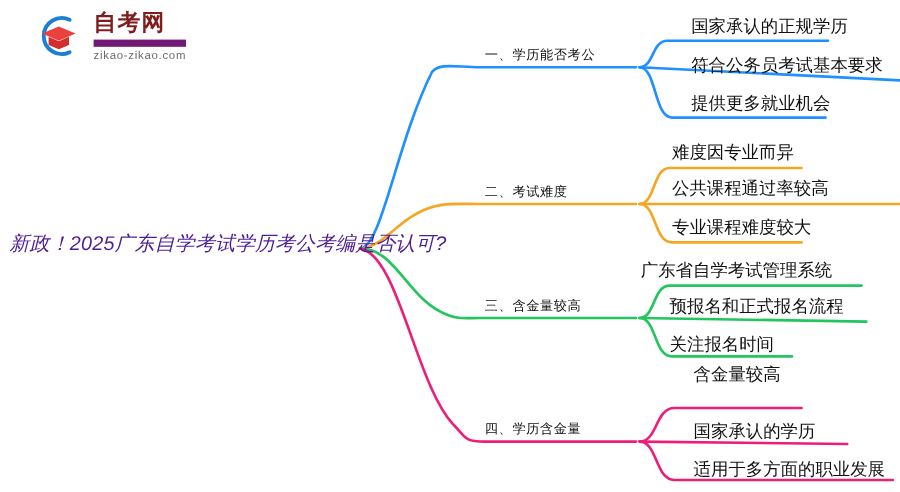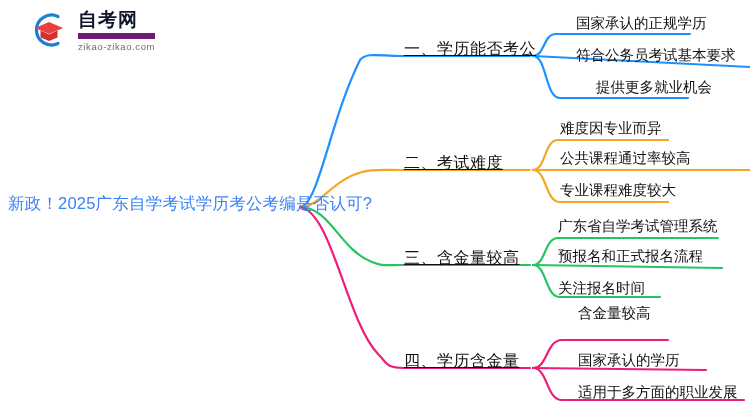--- a/index.html
+++ b/index.html
@@ -36,21 +36,21 @@
     display: flex;
     flex-direction: column;
     justify-content: center;
     line-height: 1;
     padding-top: 2px;
   }
   #logo .cn {
     font-size: 19px;
     font-weight: bold;
     letter-spacing: 1px;
-    color: #0f172a;
+    color: #7f1d1d;
   }
   #logo .en {
     font-size: 9.5px;
     letter-spacing: .6px;
     color: #6b6b6b;
     margin-top: 4px;
     border-top: 6px solid #701a75;
     padding-top: 3px;
   }
 
@@ -71,27 +71,27 @@
     line-height: 1;
     color: #111111;
   }
   #root-title {
     position: absolute;
     left: 8px;
     top: 194px;
     font-size: 16.5px;
     line-height: 1.1;
     white-space: nowrap;
-    color: #3b82f6;
+    color: #4c1d95;
     letter-spacing: .2px;
+    font-style: italic;
   }
   .branch-label {
-    font-size: 16px;
+    font-size: 11px;
     letter-spacing: .5px;
-    text-decoration: underline;
   }
   .leaf-label {
     font-size: 14.5px;
   }
 </style>
 </head>
 <body>
 
 <div id="logo">
   <div class="mark">
@@ -134,25 +134,25 @@
 
 <div id="root-title">新政！2025广东自学考试学历考公考编是否认可?</div>
 
 <div class="node branch-label" style="left:404px; top:41px;">一、学历能否考公</div>
 <div class="node branch-label" style="left:404px; top:155px;">二、考试难度</div>
 <div class="node branch-label" style="left:404px; top:250px;">三、含金量较高</div>
 <div class="node branch-label" style="left:404px; top:353px;text-align:center;">四、学历含金量</div>
 
 <div class="node leaf-label" style="left:576px; top:16px;">国家承认的正规学历</div>
 <div class="node leaf-label" style="left:576px; top:48px;">符合公务员考试基本要求</div>
-<div class="node leaf-label" style="left:576px; top:80px;margin-left:20px;">提供更多就业机会</div>
+<div class="node leaf-label" style="left:576px; top:80px;">提供更多就业机会</div>
 
 <div class="node leaf-label" style="left:560px; top:121px;">难度因专业而异</div>
 <div class="node leaf-label" style="left:560px; top:151px;">公共课程通过率较高</div>
 <div class="node leaf-label" style="left:560px; top:183px;">专业课程难度较大</div>
 
-<div class="node leaf-label" style="left:558px; top:219px;">广东省自学考试管理系统</div>
+<div class="node leaf-label" style="left:534px; top:219px;">广东省自学考试管理系统</div>
 <div class="node leaf-label" style="left:558px; top:249px;">预报名和正式报名流程</div>
 <div class="node leaf-label" style="left:558px; top:281px;">关注报名时间</div>
 
 <div class="node leaf-label" style="left:578px; top:306px;">含金量较高</div>
 <div class="node leaf-label" style="left:578px; top:353px;">国家承认的学历</div>
 <div class="node leaf-label" style="left:578px; top:385px;">适用于多方面的职业发展</div>
 
 </body></html>

